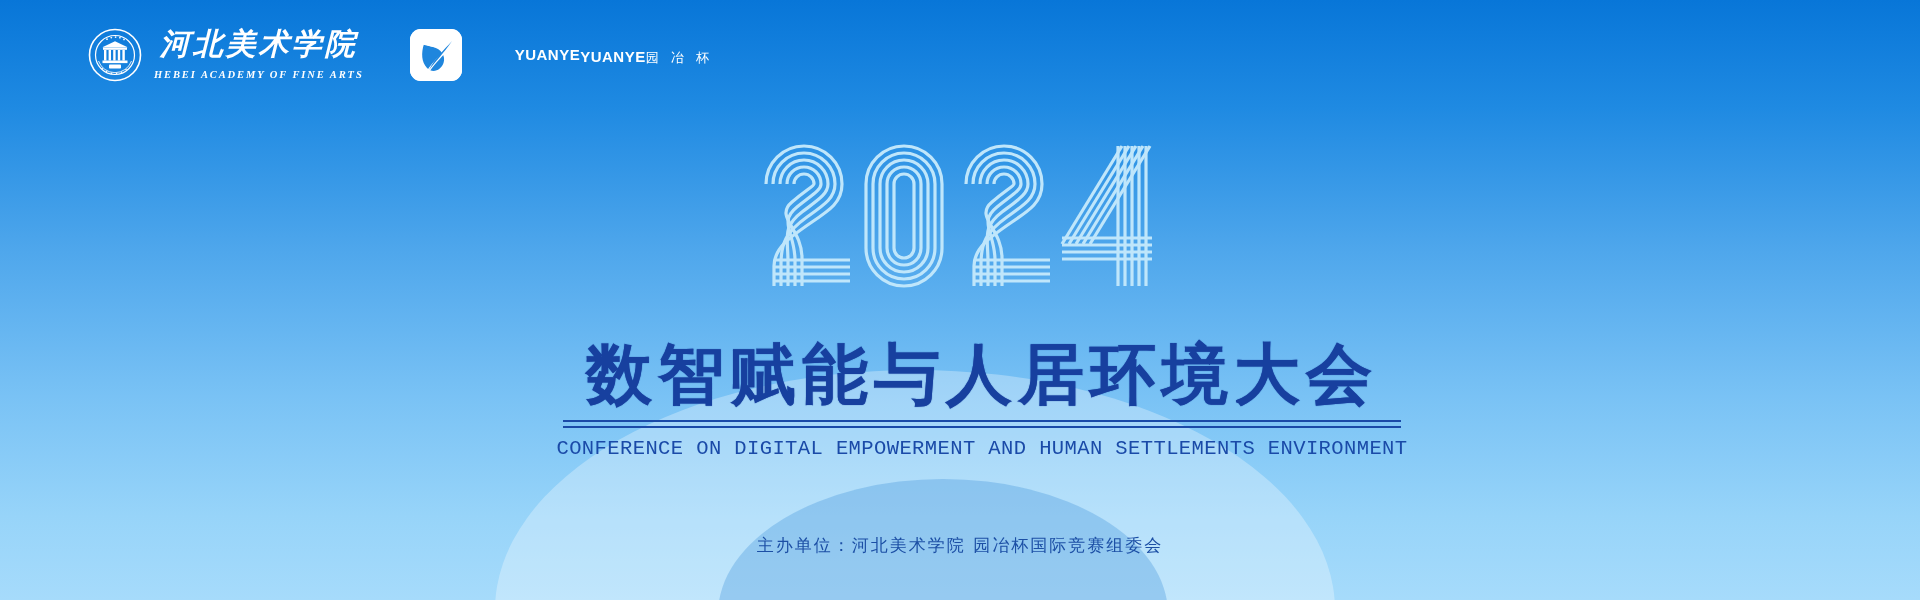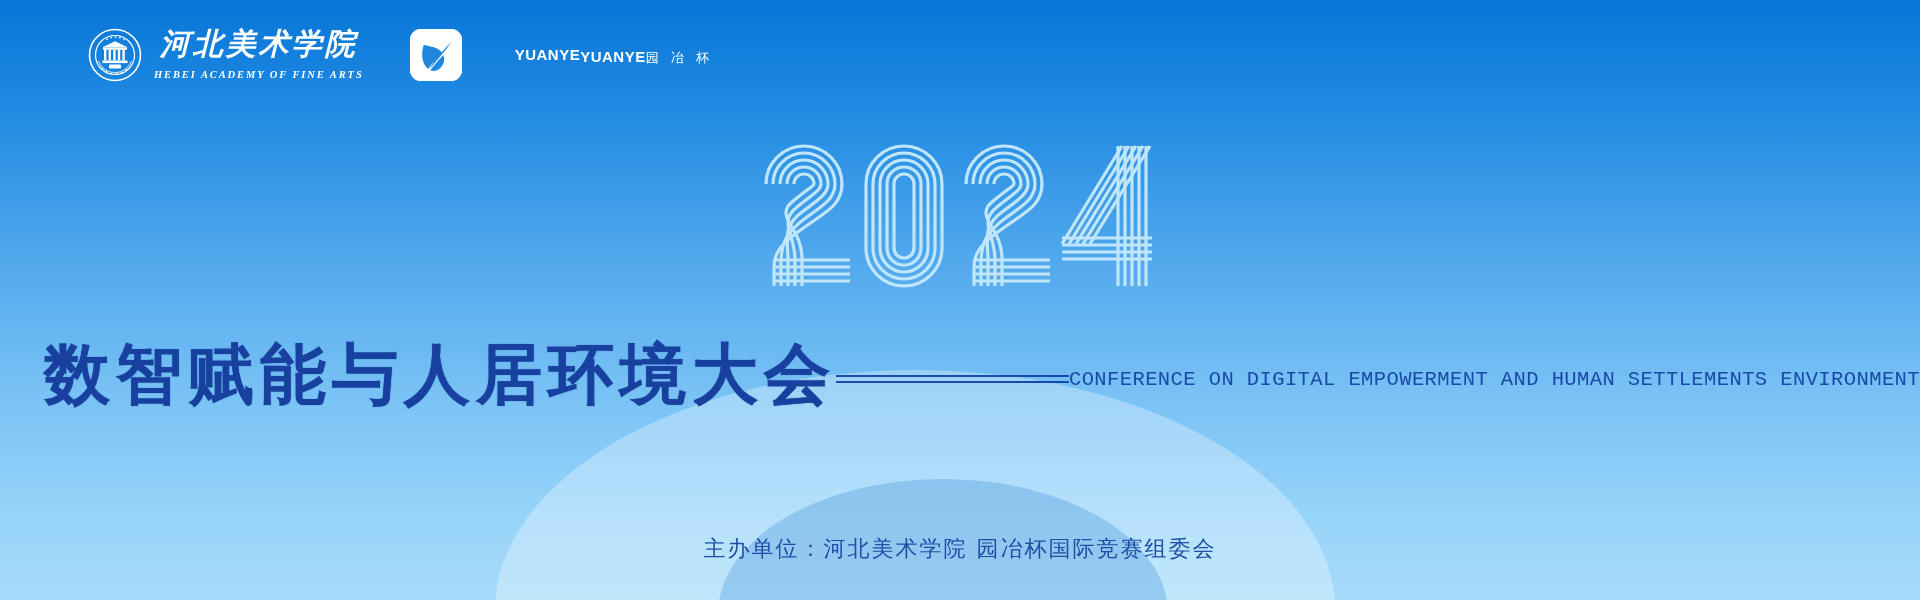--- a/index.html
+++ b/index.html
@@ -74,21 +74,21 @@
   
   .year-wrap{
     position:absolute; left:0; right:0; top:140px;
     display:flex; justify-content:center; align-items:flex-start;
   }
   .year-svg{ display:block; }
 
   
   .title-block{
     position:absolute; left:0; right:0; top:338px;
-    display:flex; flex-direction:row; align-items:center;padding-left:44px;
+    display:flex; flex-direction:column; align-items:center;padding-left:44px;
   }
   .title-cn{
     font-family:"DejaVu Sans","Liberation Sans",sans-serif;
     font-weight:700; font-size:66px; letter-spacing:6px;
     color:#17409f; line-height:1.12; white-space:nowrap;
     text-shadow:0 0 1px #17409f;
   }
   .rules{ margin-top:8px; width:838px; }
   .rule{ height:2px; background:#1a4aa8; }
   .rule + .rule{ margin-top:4px; }
@@ -97,21 +97,21 @@
     font-family:Liberation Mono, monospace;
     font-weight:400; font-size:20.5px; letter-spacing:0.4px;
     color:#1a4aa8; white-space:nowrap;
   }
 
   
   .organizer{
     position:absolute; left:0; right:0; top:534px;
     text-align:center;
     font-family:"DejaVu Sans","Liberation Sans",sans-serif;
-    font-size:22px; letter-spacing:2px; color:#1c4fa5;
+    font-size:17px; letter-spacing:2px; color:#1c4fa5;
     white-space:nowrap;
   }
 </style>
 </head>
 <body>
 
 <div class="banner">
 
   <div class="dome dome-outer"></div>
   <div class="dome dome-inner"></div>

